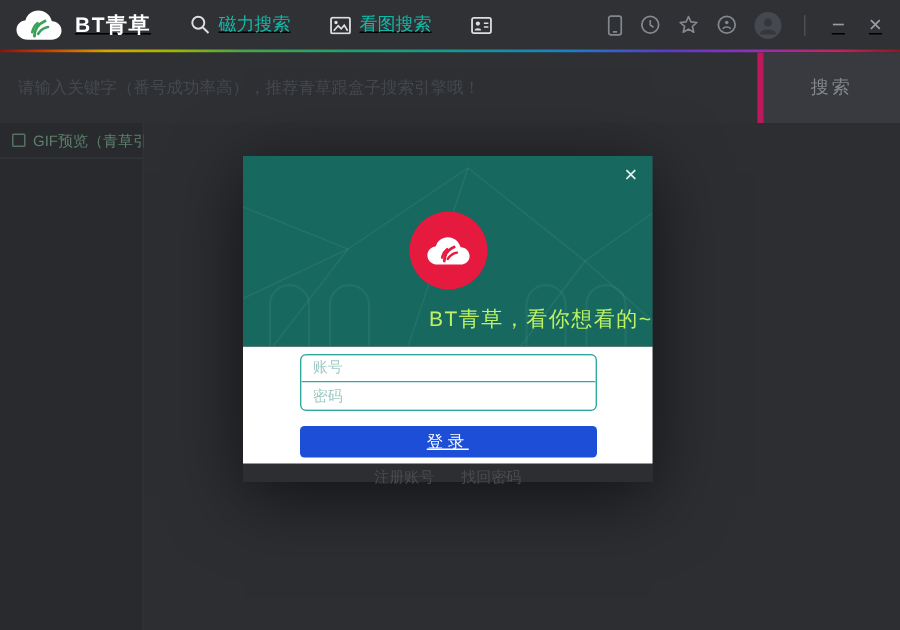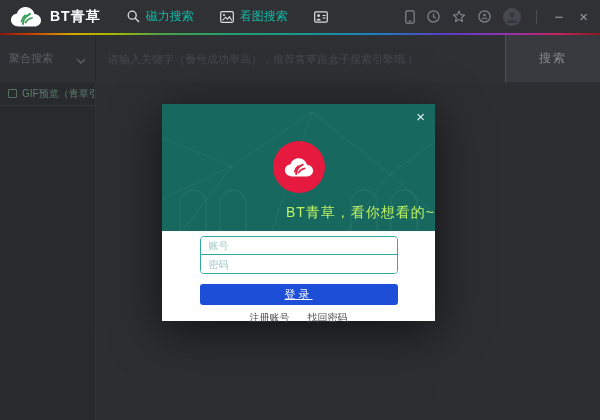--- a/index.html
+++ b/index.html
@@ -1,20 +1,20 @@
 <!DOCTYPE html>
 <html><head>
 <meta charset="utf-8">
 <style>
   html,body{margin:0;padding:0;background:#17181a;}
   *{box-sizing:border-box;font-family:"Liberation Sans","DejaVu Sans",sans-serif;}
   .window{position:relative;width:600px;height:420px;background:#2c2e32;overflow:hidden;}
 
   
-  .titlebar{height:33px;background:#2f3135;display:flex;align-items:center;padding:0 10px;}
+  .titlebar{height:33px;background:#2f3135;display:flex;align-items:center;padding:0 10px;text-decoration:underline;}
   .logo{display:flex;align-items:center;margin-right:8px;}
   .app-title{color:#ffffff;font-size:14px;font-weight:bold;letter-spacing:1px;}
   .nav{display:flex;align-items:center;margin-left:26px;gap:26px;}
   .nav-item{display:flex;align-items:center;gap:6px;color:#14b8a6;font-size:12px;cursor:pointer;}
   .nav-item svg{display:block;}
   .tb-spacer{flex:1;}
   .tb-icons{display:flex;align-items:center;gap:12px;color:#84878d;}
   .tb-icons svg{display:block;}
   .avatar{width:18px;height:18px;border-radius:50%;background:#45484e;display:flex;align-items:center;justify-content:center;overflow:hidden;}
   .tb-sep{width:1px;height:14px;background:#4a4d52;margin:0 3px;}
@@ -23,38 +23,38 @@
   
   .rainbow{height:2px;background:linear-gradient(90deg,#8a140e 0%,#c83c00 5%,#d7a800 12%,#a3b800 19%,#4aa34a 27%,#24a06c 38%,#17988f 50%,#1d7fc4 63%,#5a3bc8 74%,#9330b4 84%,#c2245f 93%,#8c1a22 100%);}
 
   
   .search-row{height:47px;background:#2e3034;display:flex;align-items:stretch;}
   .engine-dd{width:96px;display:flex;align-items:center;justify-content:space-between;padding:0 9px;border-right:1px solid #26282c;cursor:pointer;}
   .engine-dd-label{color:#5d6065;font-size:11px;}
   .search-input-wrap{flex:1;display:flex;align-items:center;padding:0 10px;}
   .search-input{width:100%;background:transparent;border:none;outline:none;font-size:11px;color:#cccccc;}
   .search-input::placeholder{color:#45484d;}
-  .search-btn{width:95px;background:#383a3f;border:none;border-left:1px solid #be185d;color:#85888d;font-size:12px;cursor:pointer;letter-spacing:2px;}
+  .search-btn{width:95px;background:#383a3f;border:none;border-left:4px solid #be185d;color:#85888d;font-size:12px;cursor:pointer;letter-spacing:2px;}
 
   
   .content{display:flex;height:338px;}
   .sidebar{width:96px;background:#282a2e;border-right:1px solid #303236;overflow:visible;}
   .gif-row{height:24px;display:flex;align-items:center;gap:5px;padding:0 8px;border-bottom:1px solid rgba(255,255,255,0.05);white-space:nowrap;cursor:pointer;}
   .checkbox{width:9px;height:9px;border:1px solid #55705f;border-radius:1px;flex:0 0 auto;background:transparent;}
   .gif-label{color:#5d7f6a;font-size:10px;}
   .main{flex:1;background:#2c2e32;}
 
   
   .modal{position:absolute;left:162px;top:104px;width:273px;height:217px;box-shadow:0 10px 45px rgba(0,0,0,0.6);}
   .modal-header{position:relative;height:127px;background:#17695f;overflow:hidden;}
   .modal-pattern{position:absolute;left:0;top:0;}
   .modal-close{position:absolute;top:5px;right:10px;color:#e2efed;font-size:15px;line-height:1;cursor:pointer;z-index:2;}
   .brand-circle{position:relative;width:52px;height:52px;border-radius:50%;background:#e51a3e;margin:37px auto 0;display:flex;align-items:center;justify-content:center;z-index:1;}
   .modal-title{position:relative;margin-top:11px;text-align:right;color:#bef264;font-size:14px;letter-spacing:1px;z-index:1;padding-left:35px;}
-  .modal-body{height:90px;background:#ffffff;padding-top:5px;}
+  .modal-body{height:78px;background:#ffffff;padding-top:5px;}
   .login-form{width:198px;margin:0 auto;}
   .input-group{border:1px solid #2fa89f;border-radius:4px;overflow:hidden;background:#fff;}
   .login-input{display:block;width:100%;height:18px;border:none;outline:none;padding:0 8px;font-size:10px;color:#333;}
   .login-input.first{border-bottom:1px solid #2fa89f;}
   .login-input::placeholder{color:#9fc9c5;}
   .login-btn{display:block;width:100%;height:21px;margin-top:10px;background:#1d4ed8;border:none;border-radius:3px;color:#fff;font-size:11px;letter-spacing:3px;cursor:pointer;text-decoration:underline;}
   .login-links{display:flex;justify-content:center;gap:18px;margin-top:6px;}
   .login-links span{font-size:10px;color:#4c4c4c;cursor:pointer;font-family:Liberation Mono, monospace;}
 </style>
 </head>
@@ -141,28 +141,20 @@
       </span>
       <span class="tb-sep"></span>
       <span class="win-btn">−</span>
       <span class="win-btn">×</span>
     </div>
   </div>
 
   <div class="rainbow"></div>
 
   <div class="search-row">
-    <div class="engine-dd">
-      <span class="engine-dd-label">聚合搜索</span>
-      <span>
-        <svg width="10" height="6" viewBox="0 0 10 6">
-            <path d="M1 1 L5 5 L9 1" stroke="#5d6065" stroke-width="1.3" fill="none"></path>
-          </svg>
-      </span>
-    </div>
     <div class="search-input-wrap">
       <input class="search-input" type="text" placeholder="请输入关键字（番号成功率高），推荐青草跟盒子搜索引擎哦！" style="">
     </div>
     <button class="search-btn">搜索</button>
   </div>
 
   <div class="content">
     <div class="sidebar">
       <div class="gif-row">
         <span class="checkbox"></span>

